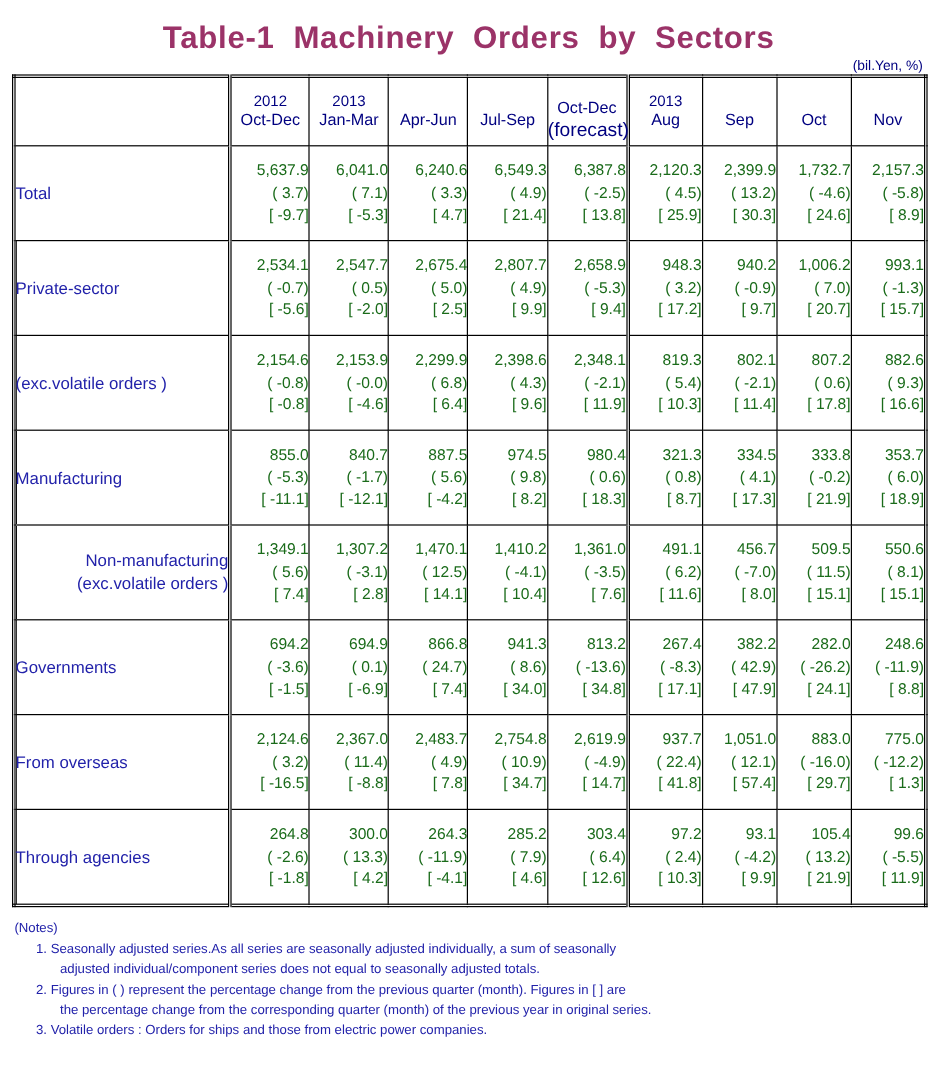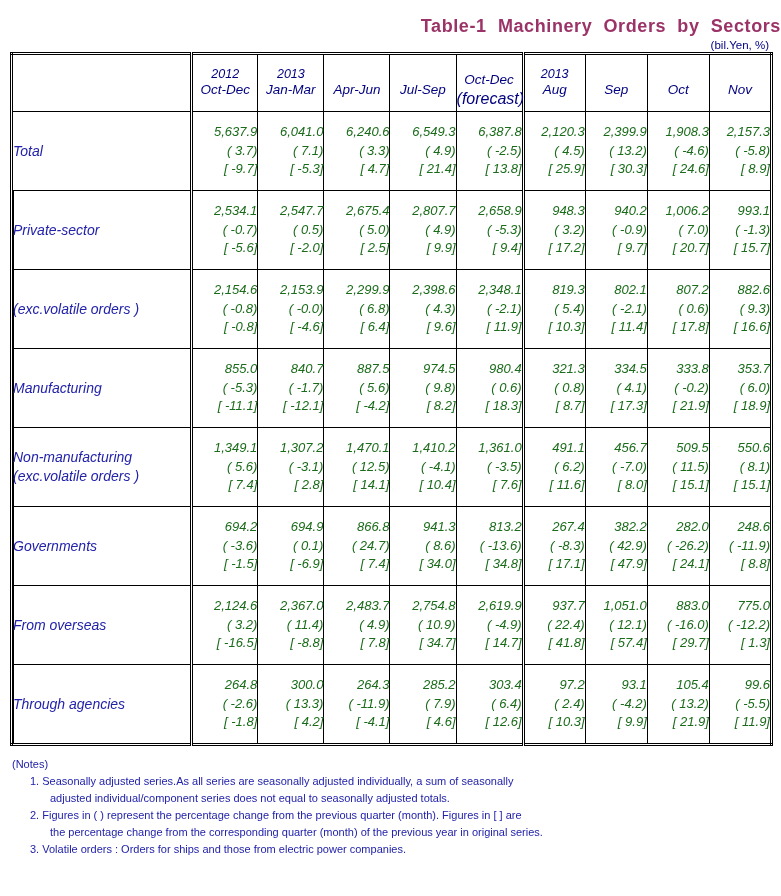--- a/index.html
+++ b/index.html
@@ -17,24 +17,24 @@
 
   .page {
     width: 781px;
     height: 896px;
     position: relative;
     box-sizing: border-box;
   }
 
   
   .title {
-    text-align: right;
+    text-align: center;
     color: #9B3368;
     font-weight: bold;
-    font-size: 18px;
+    font-size: 26px;
     letter-spacing: 0.6px;
     padding-top: 16px;
     padding-bottom: 2px;
     white-space: pre;
     font-family: "Liberation Sans", sans-serif;
   }
 
   
   .unit-note {
     text-align: right;
@@ -48,21 +48,20 @@
 
   
   .table-wrap {
     padding: 0 8px 0 10px;
   }
   table.main {
     border-collapse: collapse;
     width: 763px;
     table-layout: fixed;
     border: 3px double #000000;
-    font-style: italic;
   }
   table.main td, table.main th {
     border: 1px solid #000000;
     padding: 0;
     vertical-align: middle;
     font-weight: normal;
   }
 
   
   col.c-label { width: 180px; }
@@ -245,21 +244,21 @@
               <span class="v">2,120.3</span>
               <span class="p">( 4.5)</span>
               <span class="b">[ 25.9]</span>
             </td>
             <td class="dcell">
               <span class="v">2,399.9</span>
               <span class="p">( 13.2)</span>
               <span class="b">[ 30.3]</span>
             </td>
             <td class="dcell">
-              <span class="v">1,908.3</span>
+              <span class="v">1,732.7</span>
               <span class="p">( -4.6)</span>
               <span class="b">[ 24.6]</span>
             </td>
             <td class="dcell">
               <span class="v">2,157.3</span>
               <span class="p">( -5.8)</span>
               <span class="b">[ 8.9]</span>
             </td>
           </tr>
           <tr class="r3">
@@ -406,21 +405,21 @@
               <span class="p">( -0.2)</span>
               <span class="b">[ 21.9]</span>
             </td>
             <td class="dcell">
               <span class="v">353.7</span>
               <span class="p">( 6.0)</span>
               <span class="b">[ 18.9]</span>
             </td>
           </tr>
           <tr class="r3">
-            <td class="rlabel indent2" style="border-left: none; box-shadow: rgb(0, 0, 0) 16px 0px 0px -15px inset, rgb(0, 0, 0) 32px 0px 0px -31px inset; border-top: none;">
+            <td class="rlabel indent2" style="border-left: none; box-shadow: rgb(0, 0, 0) 16px 0px 0px -15px inset, rgb(0, 0, 0) 32px 0px 0px -31px inset; border-top: none; text-align: right;">
               <span class="lab">Non-manufacturing</span>
               <span class="lab">(exc.volatile orders )</span>
             </td>
             <td class="dcell sep-left">
               <span class="v">1,349.1</span>
               <span class="p">( 5.6)</span>
               <span class="b">[ 7.4]</span>
             </td>
             <td class="dcell">
               <span class="v">1,307.2</span>

